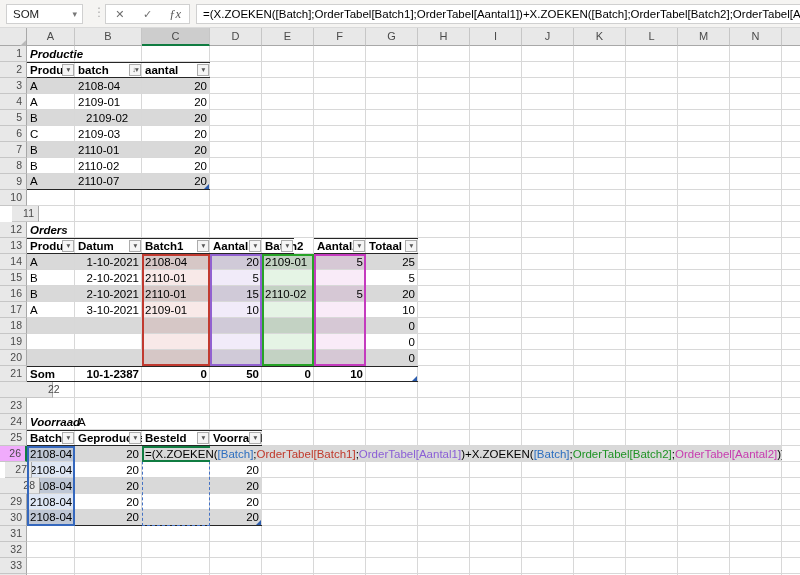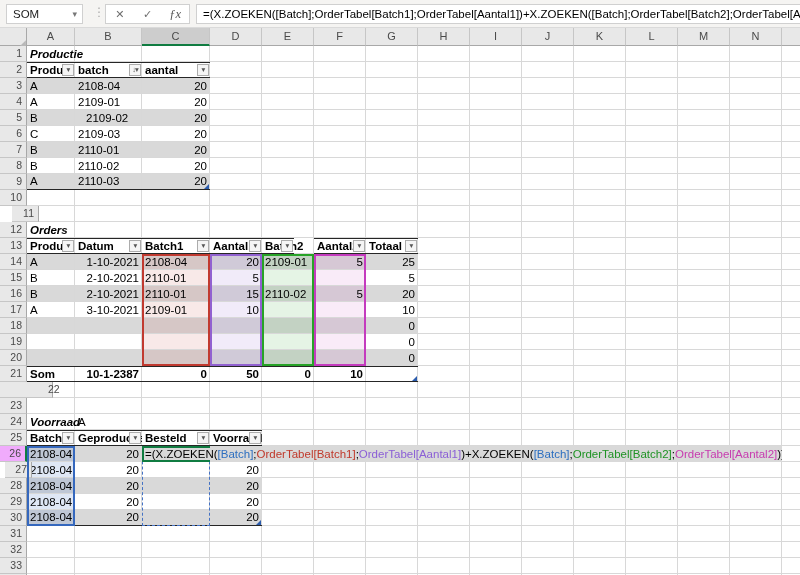--- a/index.html
+++ b/index.html
@@ -97,21 +97,21 @@
     <div class="rowhdr" style="left: 0px; top: 318px; width: 27px; height: 16px;">18</div>
     <div class="rowhdr" style="left: 0px; top: 334px; width: 27px; height: 16px;">19</div>
     <div class="rowhdr" style="left: 0px; top: 350px; width: 27px; height: 16px;">20</div>
     <div class="rowhdr" style="left: 0px; top: 366px; width: 27px; height: 16px;">21</div>
     <div class="rowhdr" style="left: 0px; top: 382px; width: 27px; height: 16px; padding-left: 48px;">22</div>
     <div class="rowhdr" style="left: 0px; top: 398px; width: 27px; height: 16px;">23</div>
     <div class="rowhdr" style="left: 0px; top: 414px; width: 27px; height: 16px;">24</div>
     <div class="rowhdr" style="left: 0px; top: 430px; width: 27px; height: 16px;">25</div>
     <div class="rowhdr sel" style="left: 0px; top: 446px; width: 27px; height: 16px;">26</div>
     <div class="rowhdr" style="left: 5px; top: 462px; width: 27px; height: 16px;">27</div>
-    <div class="rowhdr" style="left: 0px; top: 478px; width: 27px; height: 16px;">28</div>
+    <div class="rowhdr" style="left: 0px; top: 478px; width: 40px; height: 16px;">28</div>
     <div class="rowhdr" style="left: 0px; top: 494px; width: 27px; height: 16px;">29</div>
     <div class="rowhdr" style="left: 0px; top: 510px; width: 27px; height: 16px;">30</div>
     <div class="rowhdr" style="left: 0px; top: 526px; width: 27px; height: 16px;">31</div>
     <div class="rowhdr" style="left: 0px; top: 542px; width: 27px; height: 16px;">32</div>
     <div class="rowhdr" style="left: 0px; top: 558px; width: 27px; height: 16px;">33</div>
     <div class="rowhdr" style="left: 0px; top: 574px; width: 27px; height: 16px;">34</div>
     <div class="vline" style="left: 74px; top: 46px; width: 1px; height: 529px;"></div>
     <div class="vline" style="left: 141px; top: 46px; width: 1px; height: 529px;"></div>
     <div class="vline" style="left: 209px; top: 46px; width: 1px; height: 529px;"></div>
     <div class="vline" style="left: 261px; top: 46px; width: 1px; height: 529px;"></div>
@@ -185,21 +185,21 @@
     <div class="bandrect" style="left: 75px; top: 142px; width: 67px; height: 16px; background: rgb(217, 217, 217);"></div>
     <div class="cell" style="left: 75px; top: 142px; width: 67px; height: 16px;">2110-01</div>
     <div class="bandrect" style="left: 142px; top: 142px; width: 68px; height: 16px; background: rgb(217, 217, 217);"></div>
     <div class="cell r" style="left: 142px; top: 142px; width: 68px; height: 16px;">20</div>
     <div class="cell" style="left: 27px; top: 158px; width: 48px; height: 16px;">B</div>
     <div class="cell" style="left: 75px; top: 158px; width: 67px; height: 16px;">2110-02</div>
     <div class="cell r" style="left: 142px; top: 158px; width: 68px; height: 16px;">20</div>
     <div class="bandrect" style="left: 27px; top: 174px; width: 48px; height: 16px; background: rgb(217, 217, 217);"></div>
     <div class="cell tb" style="left: 27px; top: 174px; width: 48px; height: 16px;">A</div>
     <div class="bandrect" style="left: 75px; top: 174px; width: 67px; height: 16px; background: rgb(217, 217, 217);"></div>
-    <div class="cell tb" style="left: 75px; top: 174px; width: 67px; height: 16px;">2110-03</div>
+    <div class="cell tb" style="left: 75px; top: 174px; width: 67px; height: 16px;">2110-07</div>
     <div class="bandrect" style="left: 142px; top: 174px; width: 68px; height: 16px; background: rgb(217, 217, 217);"></div>
     <div class="cell r tb" style="left: 142px; top: 174px; width: 68px; height: 16px;">20</div>
     <div class="cell b i" style="left: 27px; top: 222px; width: 32px; height: 16px;">Orders</div>
     <div class="cell th" style="left: 27px; top: 238px; width: 48px; height: 16px;">Product<span class="fbtn">▾</span></div>
     <div class="cell th" style="left: 75px; top: 238px; width: 67px; height: 16px;">Datum<span class="fbtn">▾</span></div>
     <div class="cell th" style="left: 142px; top: 238px; width: 68px; height: 16px;">Batch1<span class="fbtn">▾</span></div>
     <div class="cell th clip" style="left: 210px; top: 238px; width: 52px; height: 16px;">Aantal1<span class="fbtn">▾</span></div>
     <div class="cell th" style="left: 262px; top: 238px; width: 32px; height: 16px;">Batch2<span class="fbtn">▾</span></div>
     <div class="cell th clip" style="left: 314px; top: 238px; width: 52px; height: 16px;">Aantal2<span class="fbtn">▾</span></div>
     <div class="cell th" style="left: 366px; top: 238px; width: 52px; height: 16px;">Totaal<span class="fbtn">▾</span></div>

